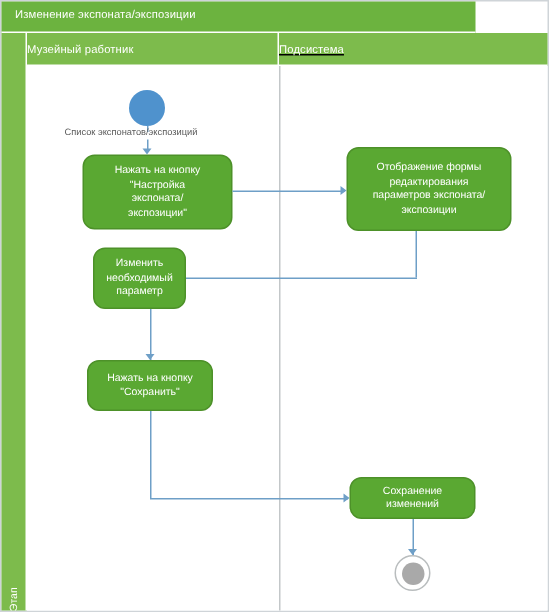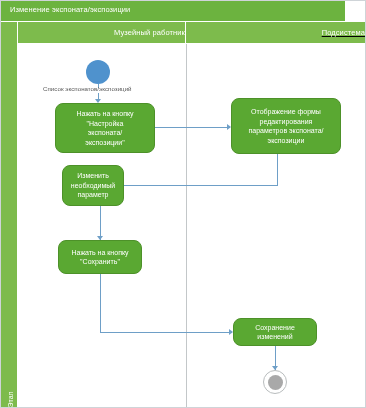--- a/index.html
+++ b/index.html
@@ -28,21 +28,21 @@
     box-sizing: border-box;
     border: 1px solid #cfd4d8;
     background: #ffffff;
   }
 
   
   .title-bar {
     position: absolute;
     left: 1px;
     top: 1px;
-    width: 344px;
+    width: 316px;
     height: 21px;
     background: #6cb33f;
     box-sizing: border-box;
     border-bottom: 1px solid #ffffff;
   }
   .title-text {
     position: absolute;
     left: 9px;
     top: 4px;
     font-size: 7.5px;
@@ -79,21 +79,21 @@
   .lane-head {
     position: absolute;
     top: 22px;
     height: 22px;
     background: #7dbb4c;
     box-sizing: border-box;
     border-right: 1px solid #ffffff;
     border-bottom: 1px solid #ffffff;
     display: flex;
     align-items: center;
-    justify-content: flex-end;
+    justify-content: flex-start;
   }
   .lane-head.left  { left: 18px;  width: 168px; }
   .lane-head.right { left: 186px; width: 179px; border-right: none; text-decoration: underline; }
   .lane-head-text {
     font-size: 7.5px;
     color: #ffffff;
     white-space: nowrap;
     letter-spacing: 0.1px;
   }
 

